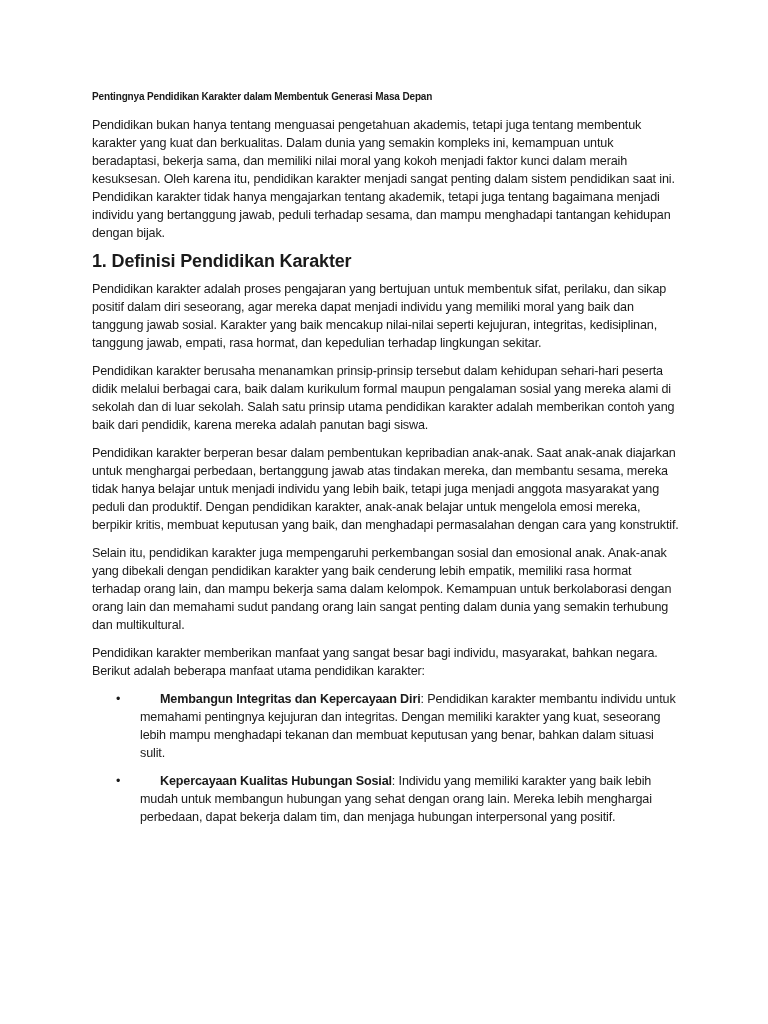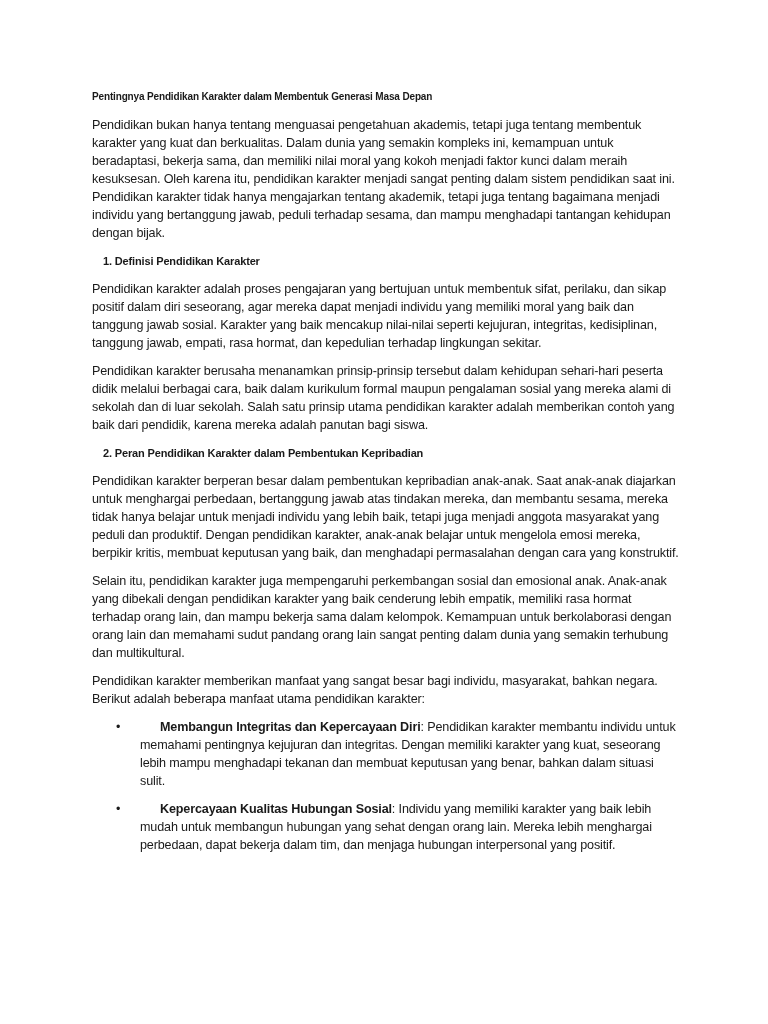--- a/index.html
+++ b/index.html
@@ -24,22 +24,22 @@
     line-height: 18px;
     letter-spacing: -0.15px;
   }
   .doc-title {
     font-weight: bold;
     margin: 0 0 10px 0;
     font-size: 10px;
   }
   .section-heading {
     font-weight: bold;
-    margin: 0 0 10px 11px;
-    font-size: 11px;
+    margin: 0 0 10px 0;
+    font-size: 18px;
   }
   p.para {
     margin: 0 0 10px 0;
   }
   ul.bullets {
     list-style: none;
     margin: 0;
     padding: 0;
   }
   ul.bullets li {
@@ -61,21 +61,20 @@
   <div class="doc-title">Pentingnya Pendidikan Karakter dalam Membentuk Generasi Masa Depan</div>
   <p class="para">Pendidikan bukan hanya tentang menguasai pengetahuan akademis, tetapi juga tentang membentuk karakter yang kuat dan berkualitas. Dalam dunia yang semakin kompleks ini, kemampuan untuk beradaptasi, bekerja sama, dan memiliki nilai moral yang kokoh menjadi faktor kunci dalam meraih kesuksesan. Oleh karena itu, pendidikan karakter menjadi sangat penting dalam sistem pendidikan saat ini. Pendidikan karakter tidak hanya mengajarkan tentang akademik, tetapi juga tentang bagaimana menjadi individu yang bertanggung jawab, peduli terhadap sesama, dan mampu menghadapi tantangan kehidupan dengan bijak.</p>
 
   <section>
     <div class="section-heading">1. Definisi Pendidikan Karakter</div>
     <p class="para">Pendidikan karakter adalah proses pengajaran yang bertujuan untuk membentuk sifat, perilaku, dan sikap positif dalam diri seseorang, agar mereka dapat menjadi individu yang memiliki moral yang baik dan tanggung jawab sosial. Karakter yang baik mencakup nilai-nilai seperti kejujuran, integritas, kedisiplinan, tanggung jawab, empati, rasa hormat, dan kepedulian terhadap lingkungan sekitar.</p>
     <p class="para">Pendidikan karakter berusaha menanamkan prinsip-prinsip tersebut dalam kehidupan sehari-hari peserta didik melalui berbagai cara, baik dalam kurikulum formal maupun pengalaman sosial yang mereka alami di sekolah dan di luar sekolah. Salah satu prinsip utama pendidikan karakter adalah memberikan contoh yang baik dari pendidik, karena mereka adalah panutan bagi siswa.</p>
   </section>
 
   <section>
-    <div class="section-heading">2. Peran Pendidikan Karakter dalam Pembentukan Kepribadian</div>
     <p class="para">Pendidikan karakter berperan besar dalam pembentukan kepribadian anak-anak. Saat anak-anak diajarkan untuk menghargai perbedaan, bertanggung jawab atas tindakan mereka, dan membantu sesama, mereka tidak hanya belajar untuk menjadi individu yang lebih baik, tetapi juga menjadi anggota masyarakat yang peduli dan produktif. Dengan pendidikan karakter, anak-anak belajar untuk mengelola emosi mereka, berpikir kritis, membuat keputusan yang baik, dan menghadapi permasalahan dengan cara yang konstruktif.</p>
     <p class="para">Selain itu, pendidikan karakter juga mempengaruhi perkembangan sosial dan emosional anak. Anak-anak yang dibekali dengan pendidikan karakter yang baik cenderung lebih empatik, memiliki rasa hormat terhadap orang lain, dan mampu bekerja sama dalam kelompok. Kemampuan untuk berkolaborasi dengan orang lain dan memahami sudut pandang orang lain sangat penting dalam dunia yang semakin terhubung dan multikultural.</p>
   </section>
 
   <section>
     <p class="para">Pendidikan karakter memberikan manfaat yang sangat besar bagi individu, masyarakat, bahkan negara. Berikut adalah beberapa manfaat utama pendidikan karakter:</p>
     <ul class="bullets">
       <li>
         <span class="bullet">•</span>
         <span class="lead">Membangun Integritas dan Kepercayaan Diri</span><span>: Pendidikan karakter membantu individu untuk memahami pentingnya kejujuran dan integritas. Dengan memiliki karakter yang kuat, seseorang lebih mampu menghadapi tekanan dan membuat keputusan yang benar, bahkan dalam situasi sulit.</span>

